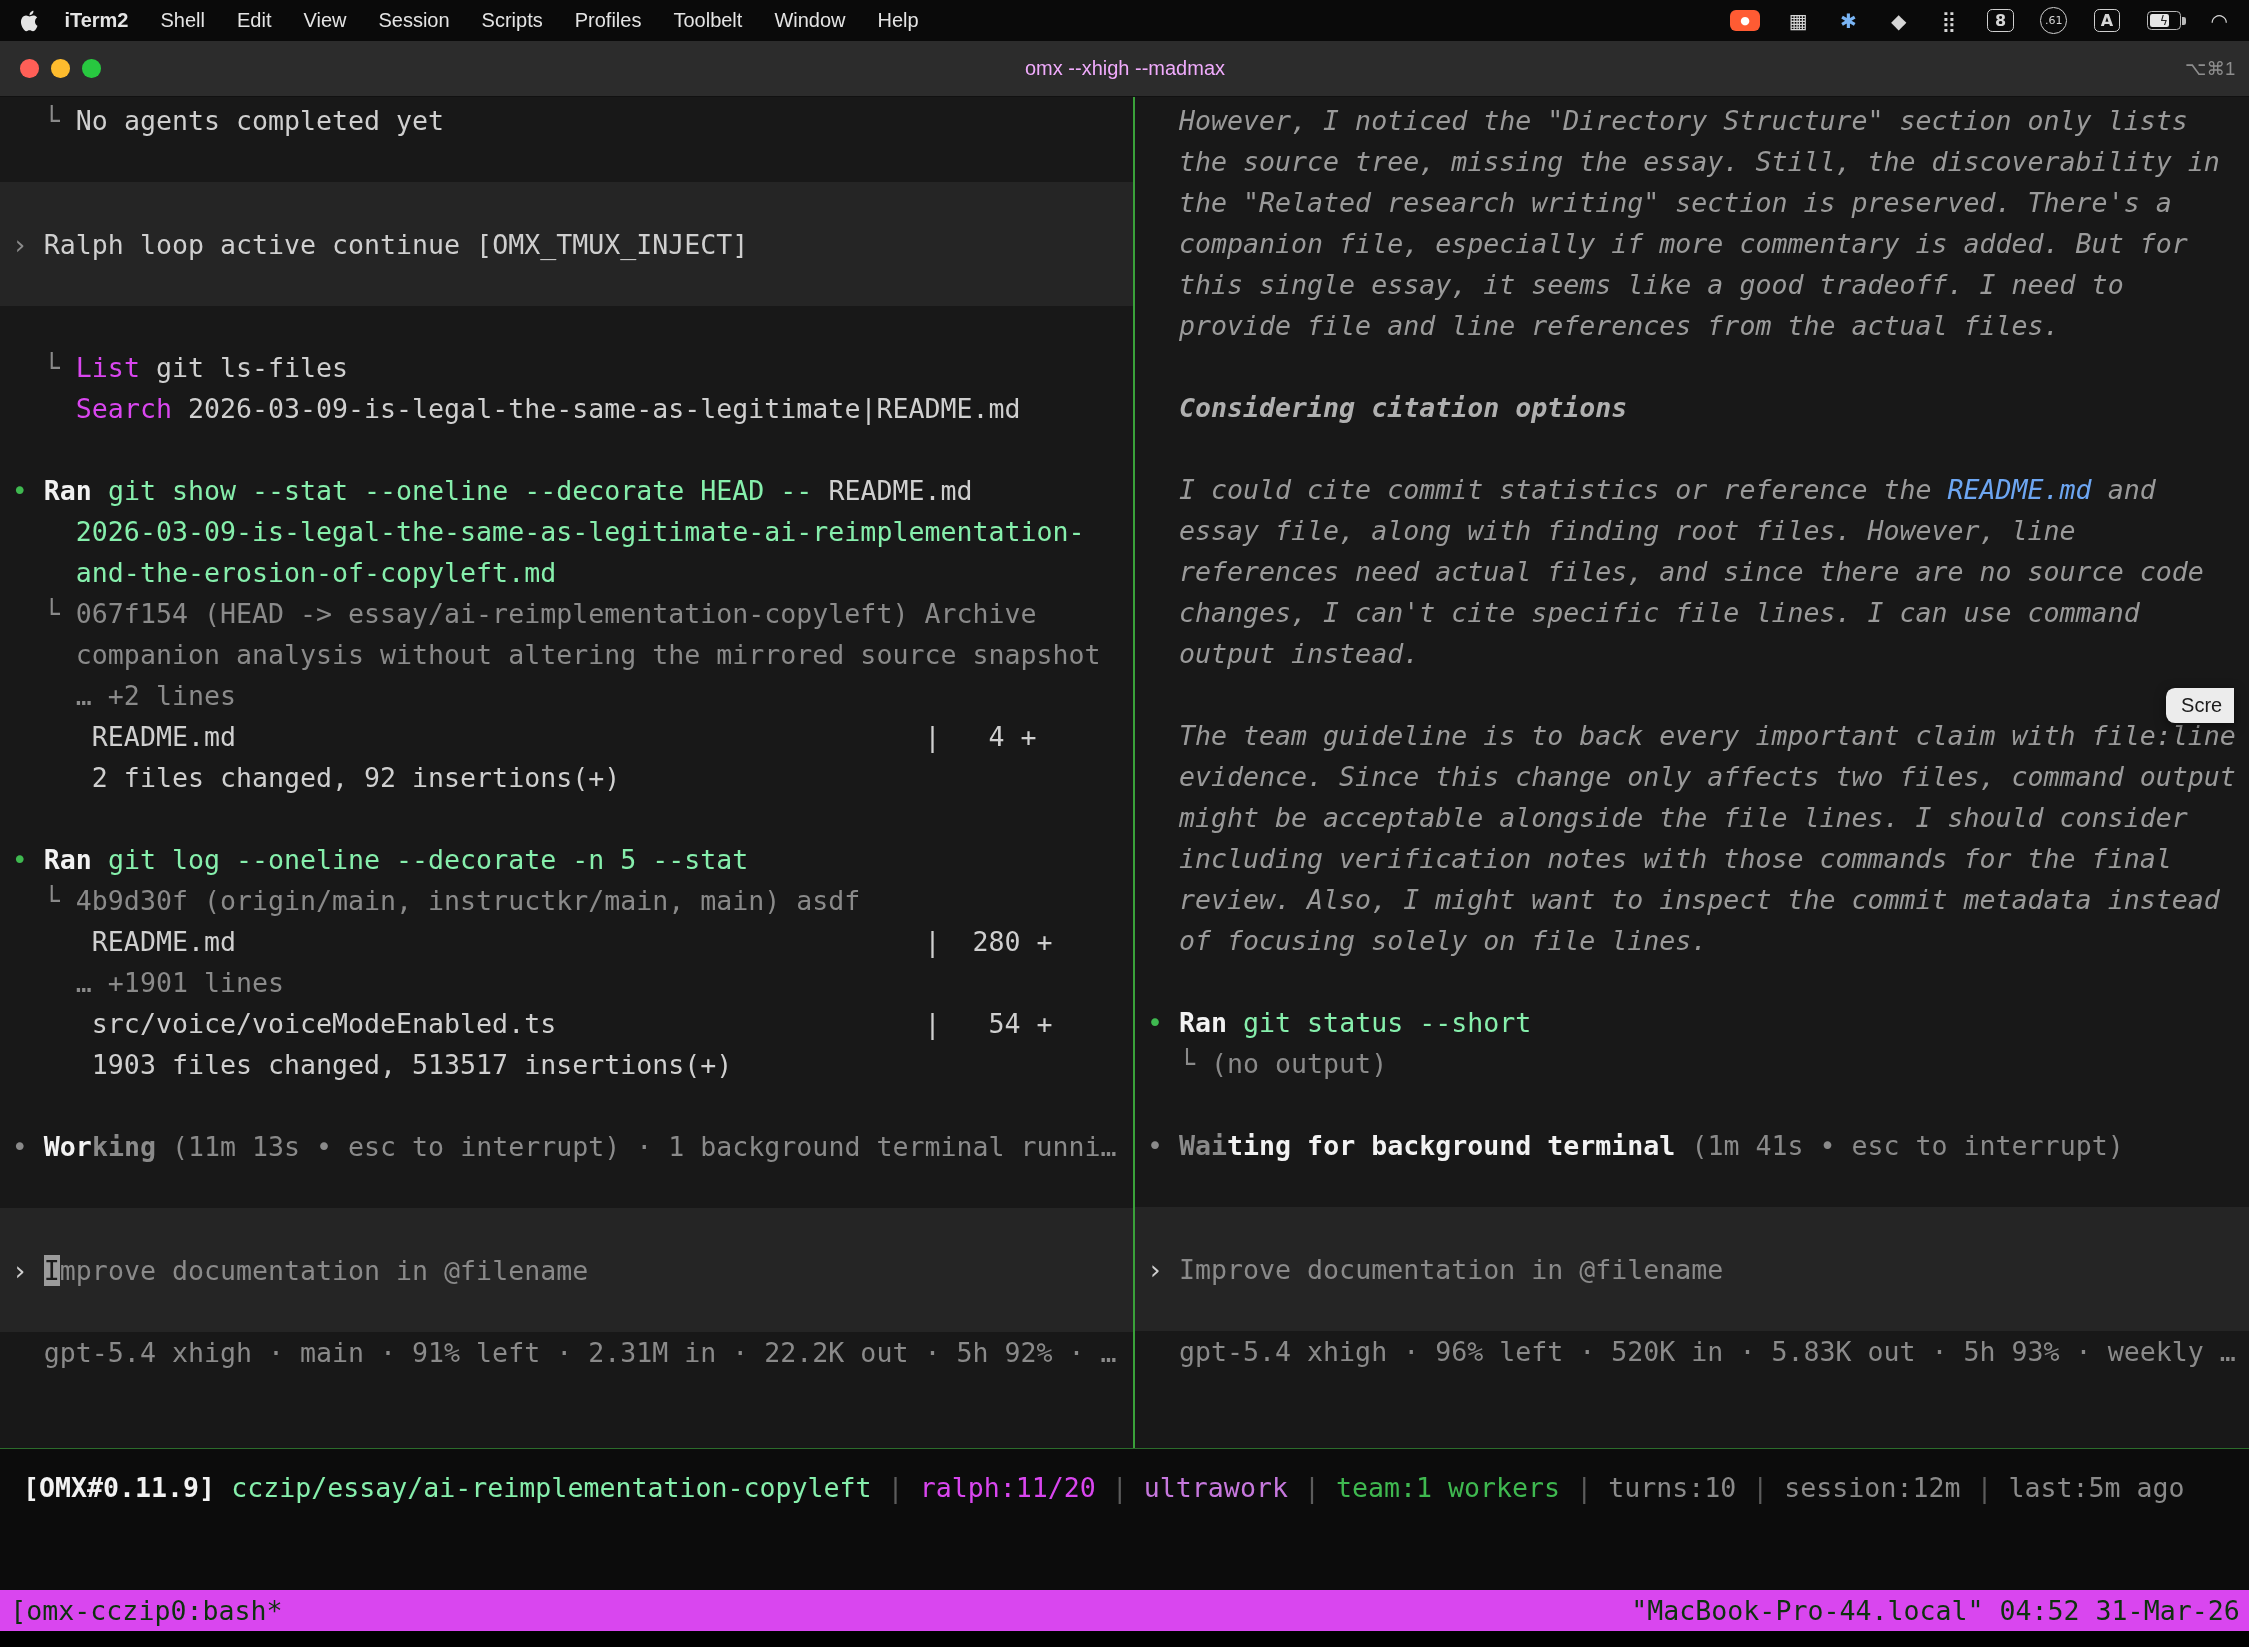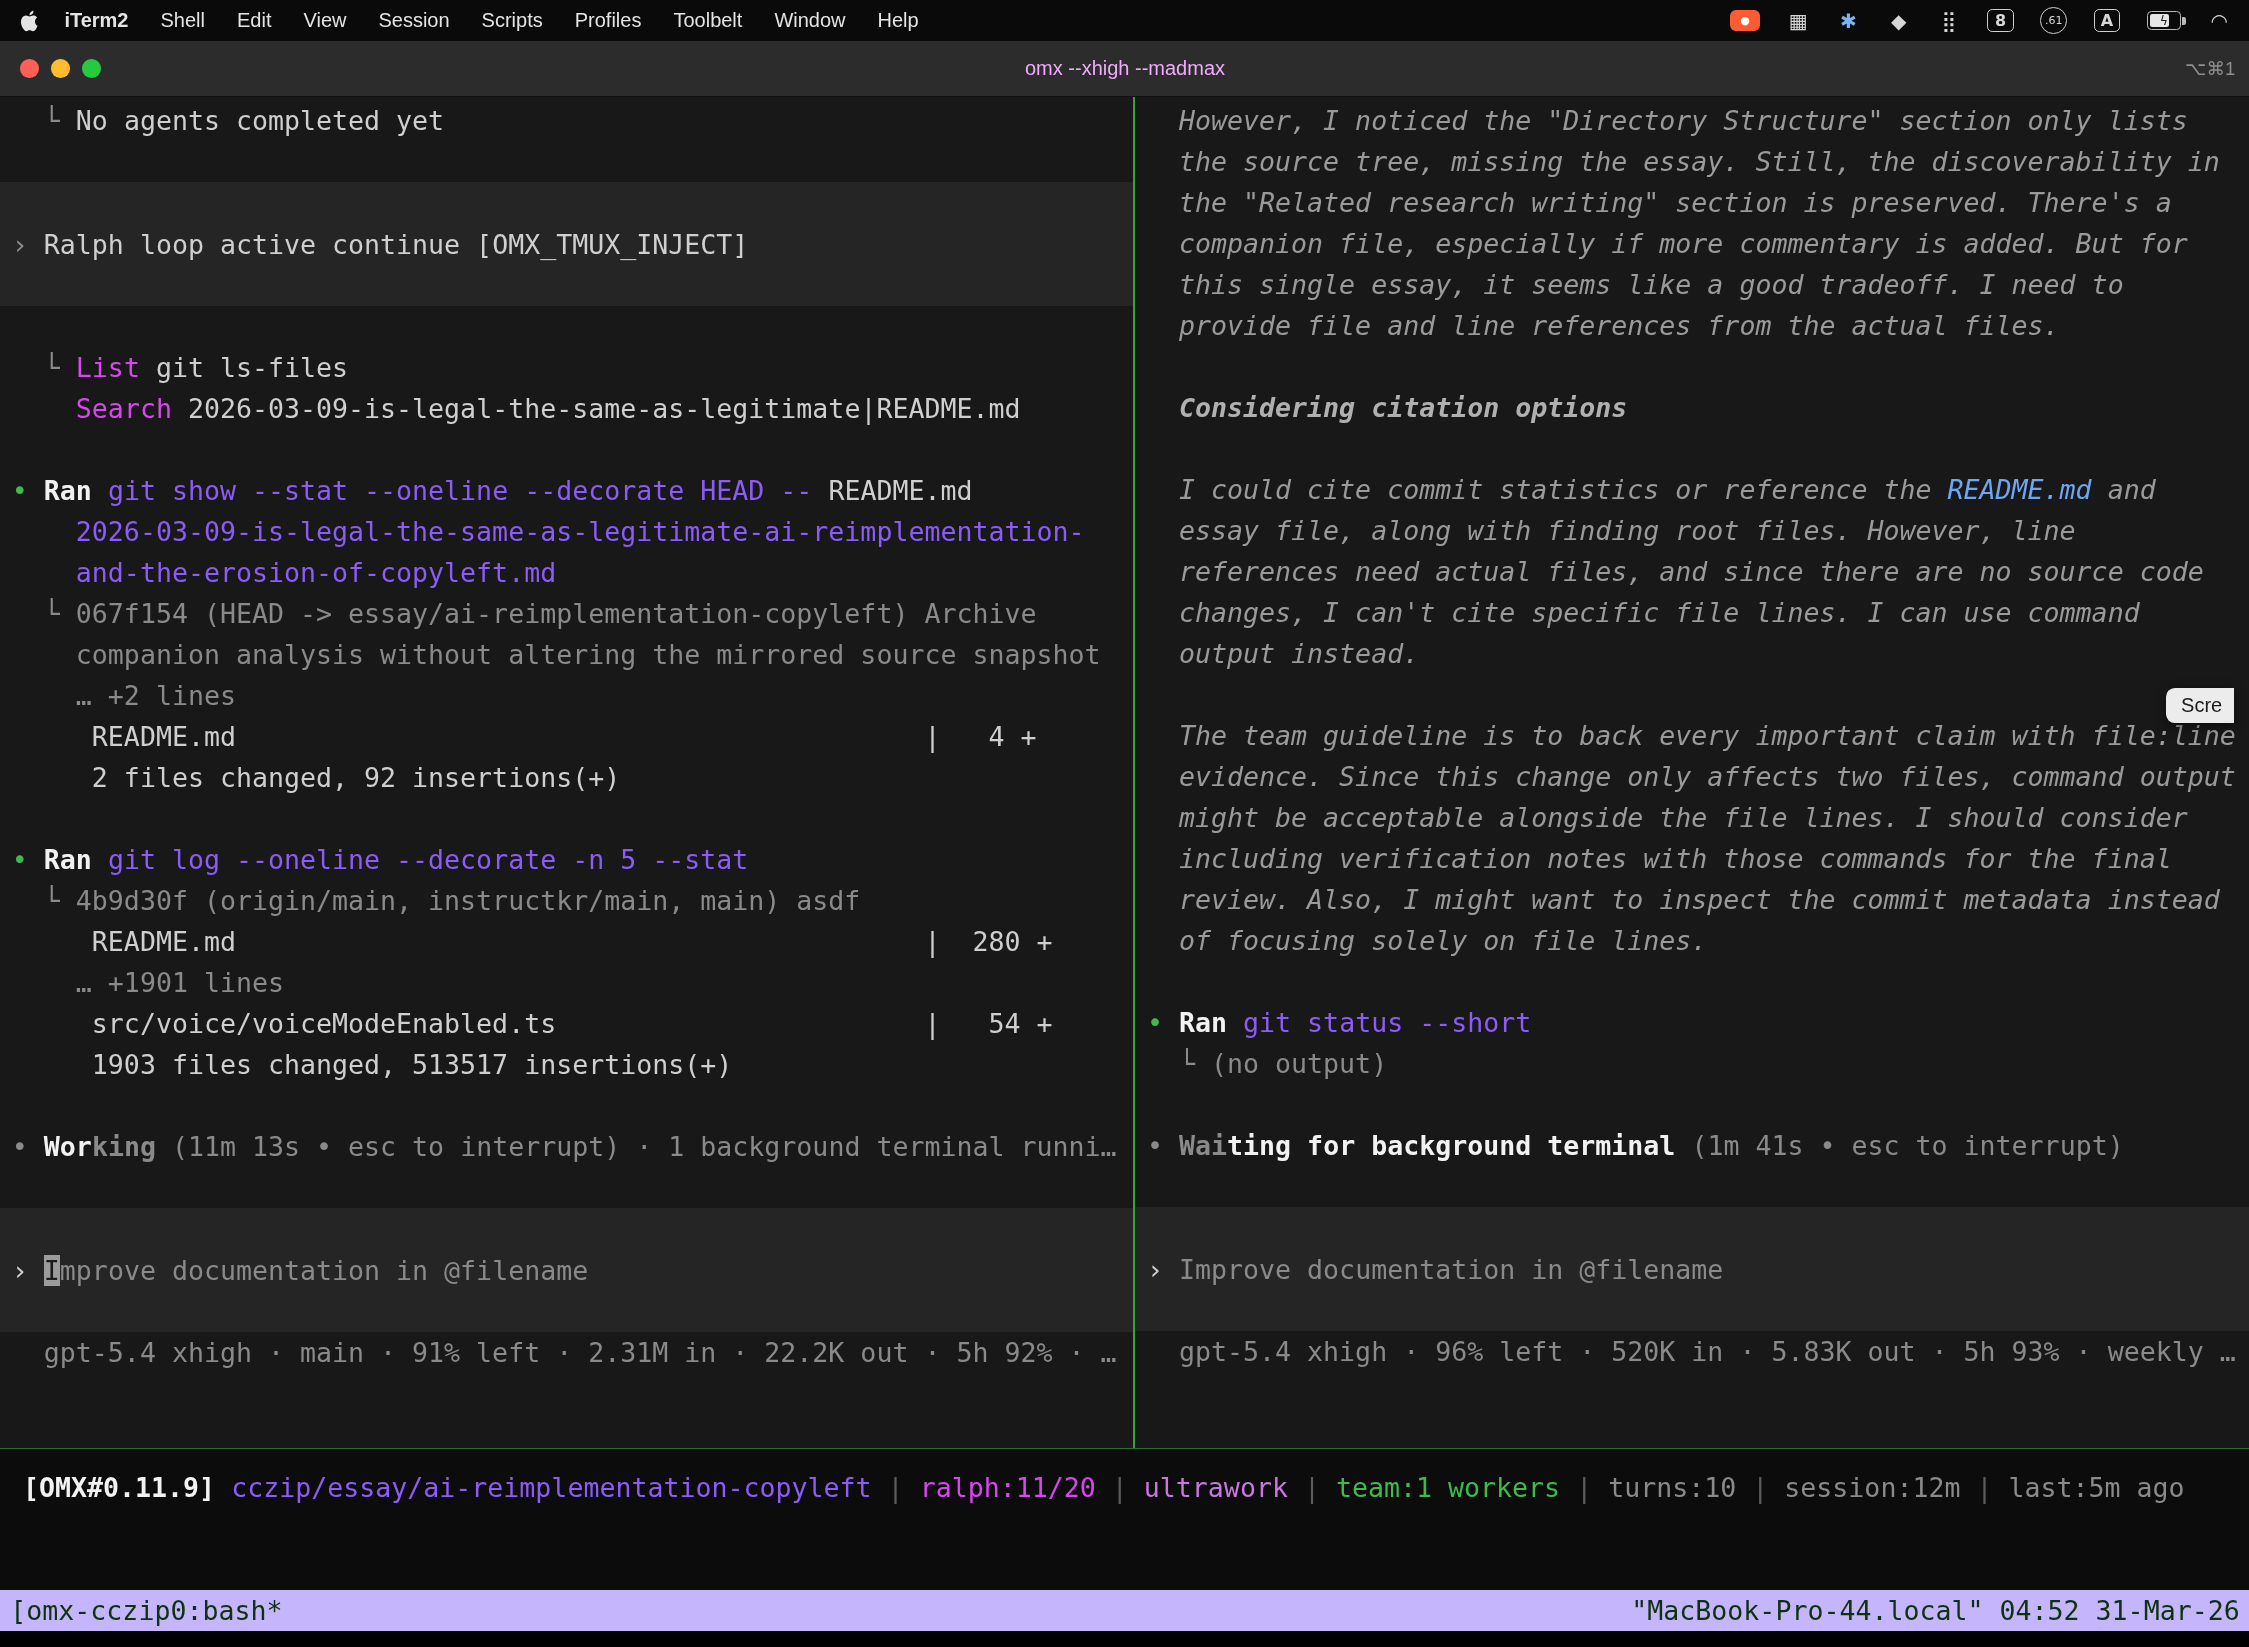--- a/index.html
+++ b/index.html
@@ -43,35 +43,35 @@
   .pane.right { flex:1; }
 
   .ln { height:41px; line-height:41px; font-family:"DejaVu Sans Mono", monospace; font-size:26.6px; white-space:pre; padding-left:11.8px; overflow:hidden; }
   .tblock { background:#252525; height:124px; display:flex; flex-direction:column; justify-content:center; }
 
   .c-w   { color:#cfcfcf; }
   .c-bw  { color:#f2f2f2; font-weight:bold; }
   .c-g   { color:#8a8a8a; }
   .c-gb  { color:#8a8a8a; font-weight:bold; }
   .c-grn { color:#3fb950; }
-  .c-pk  { color:#8b5cf6; }
+  .c-pk  { color:#86efac; }
   .c-bl  { color:#d946ef; }
   .c-mg  { color:#c678dd; }
   .c-dim { color:#5c5c5c; }
   .c-it  { color:#9a9a9a; font-style:italic; }
   .c-itb { color:#b0b0b0; font-style:italic; font-weight:bold; }
   .c-itbl{ color:#6da6f2; font-style:italic; }
   .c-cur { background:#9b9b9b; color:#1b1b1b; }
 
   .tooltip { position:absolute; top:591px; right:16px; background:#ececec; color:#1c1c1c; font-size:20px; padding:5.9px 11.8px 5.9px 14.8px; border-radius:8.9px 0 0 8.9px; box-shadow:0 3px 10.3px rgba(0,0,0,.5); z-index:5; }
 
   
   .omx { height:142px; background:#0c0c0c; border-top:1.5px solid #2b6b2b; padding-top:17.7px; flex:0 0 auto; }
   .omxln { padding-left:23px; }
-  .tmuxbar { height:41px; background:#c4b5fd; display:flex; justify-content:space-between; align-items:center; font-family:"DejaVu Sans Mono", monospace; font-size:26.6px; color:#0d330d; padding:0 10.3px; flex:0 0 auto; }
+  .tmuxbar { height:41px; background:#d946ef; display:flex; justify-content:space-between; align-items:center; font-family:"DejaVu Sans Mono", monospace; font-size:26.6px; color:#0d330d; padding:0 10.3px; flex:0 0 auto; }
 </style>
 </head>
 <body>
 
 <div class="screen">
 
   <div class="menubar">
     <span class="apple">
       <svg width="22" height="25" viewBox="0 0 14 16">
           <path fill="#e4e4e4" d="M10.2 8.6c0-1.6 1.3-2.4 1.4-2.5-.8-1.1-2-1.3-2.4-1.3-1-.1-2 .6-2.5.6-.5 0-1.3-.6-2.2-.6-1.1 0-2.2.7-2.7 1.7-1.2 2-.3 5 .8 6.6.5.8 1.2 1.7 2 1.7.8 0 1.1-.5 2.1-.5 1 0 1.3.5 2.2.5.9 0 1.5-.8 2-1.6.6-.9.9-1.8.9-1.9-.1 0-1.6-.7-1.6-2.7zM8.6 3.7c.4-.5.7-1.3.6-2-.6 0-1.4.4-1.8 1-.4.4-.8 1.2-.7 1.9.7.1 1.4-.4 1.9-.9z"></path>

